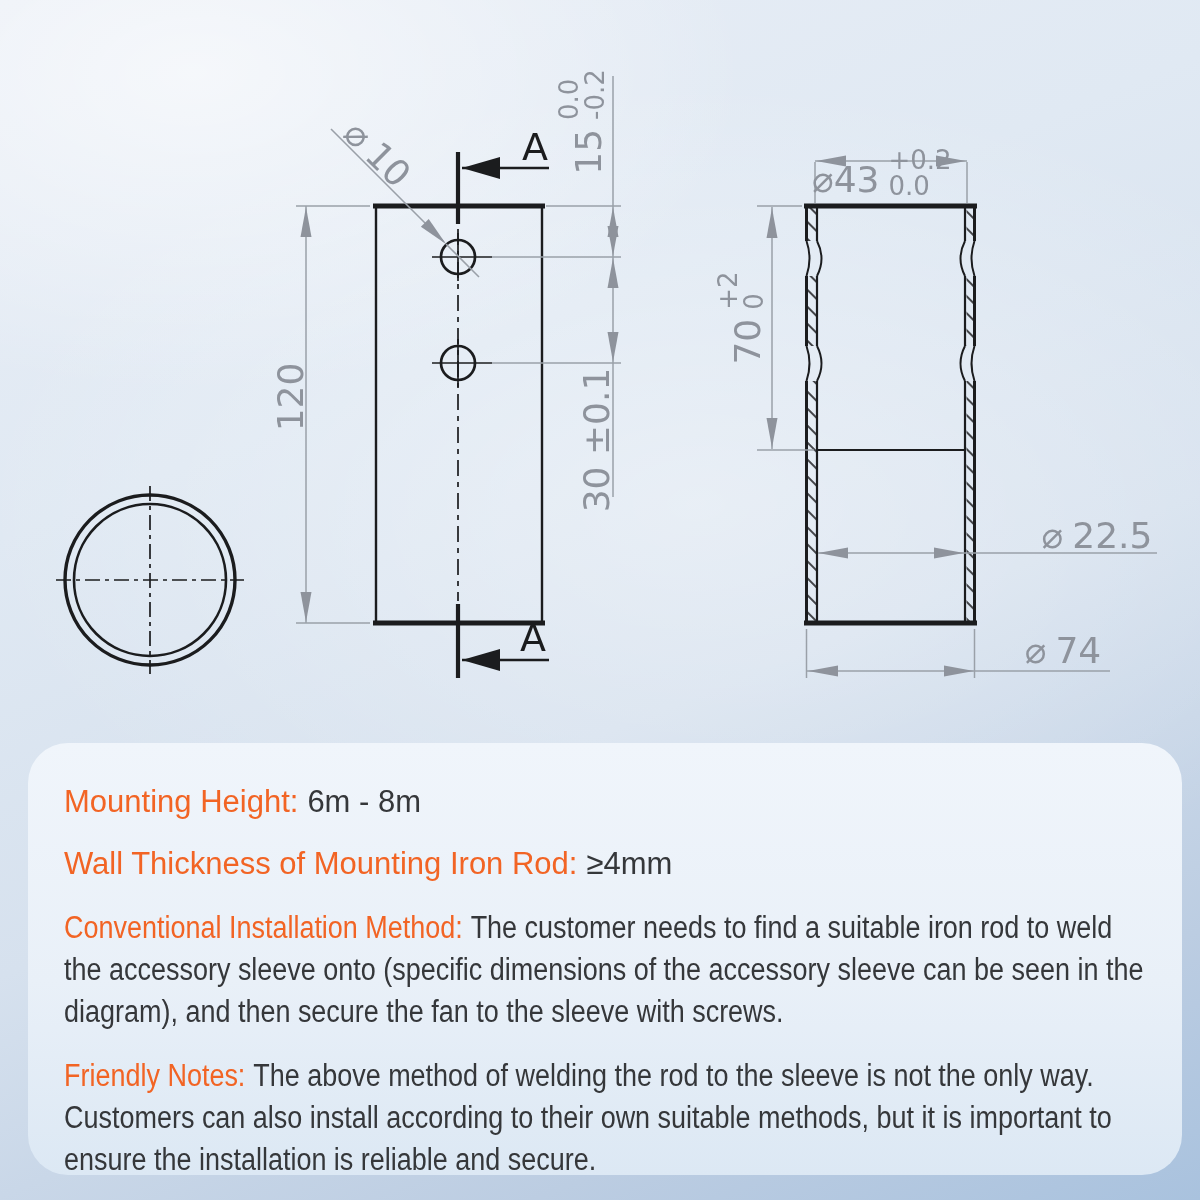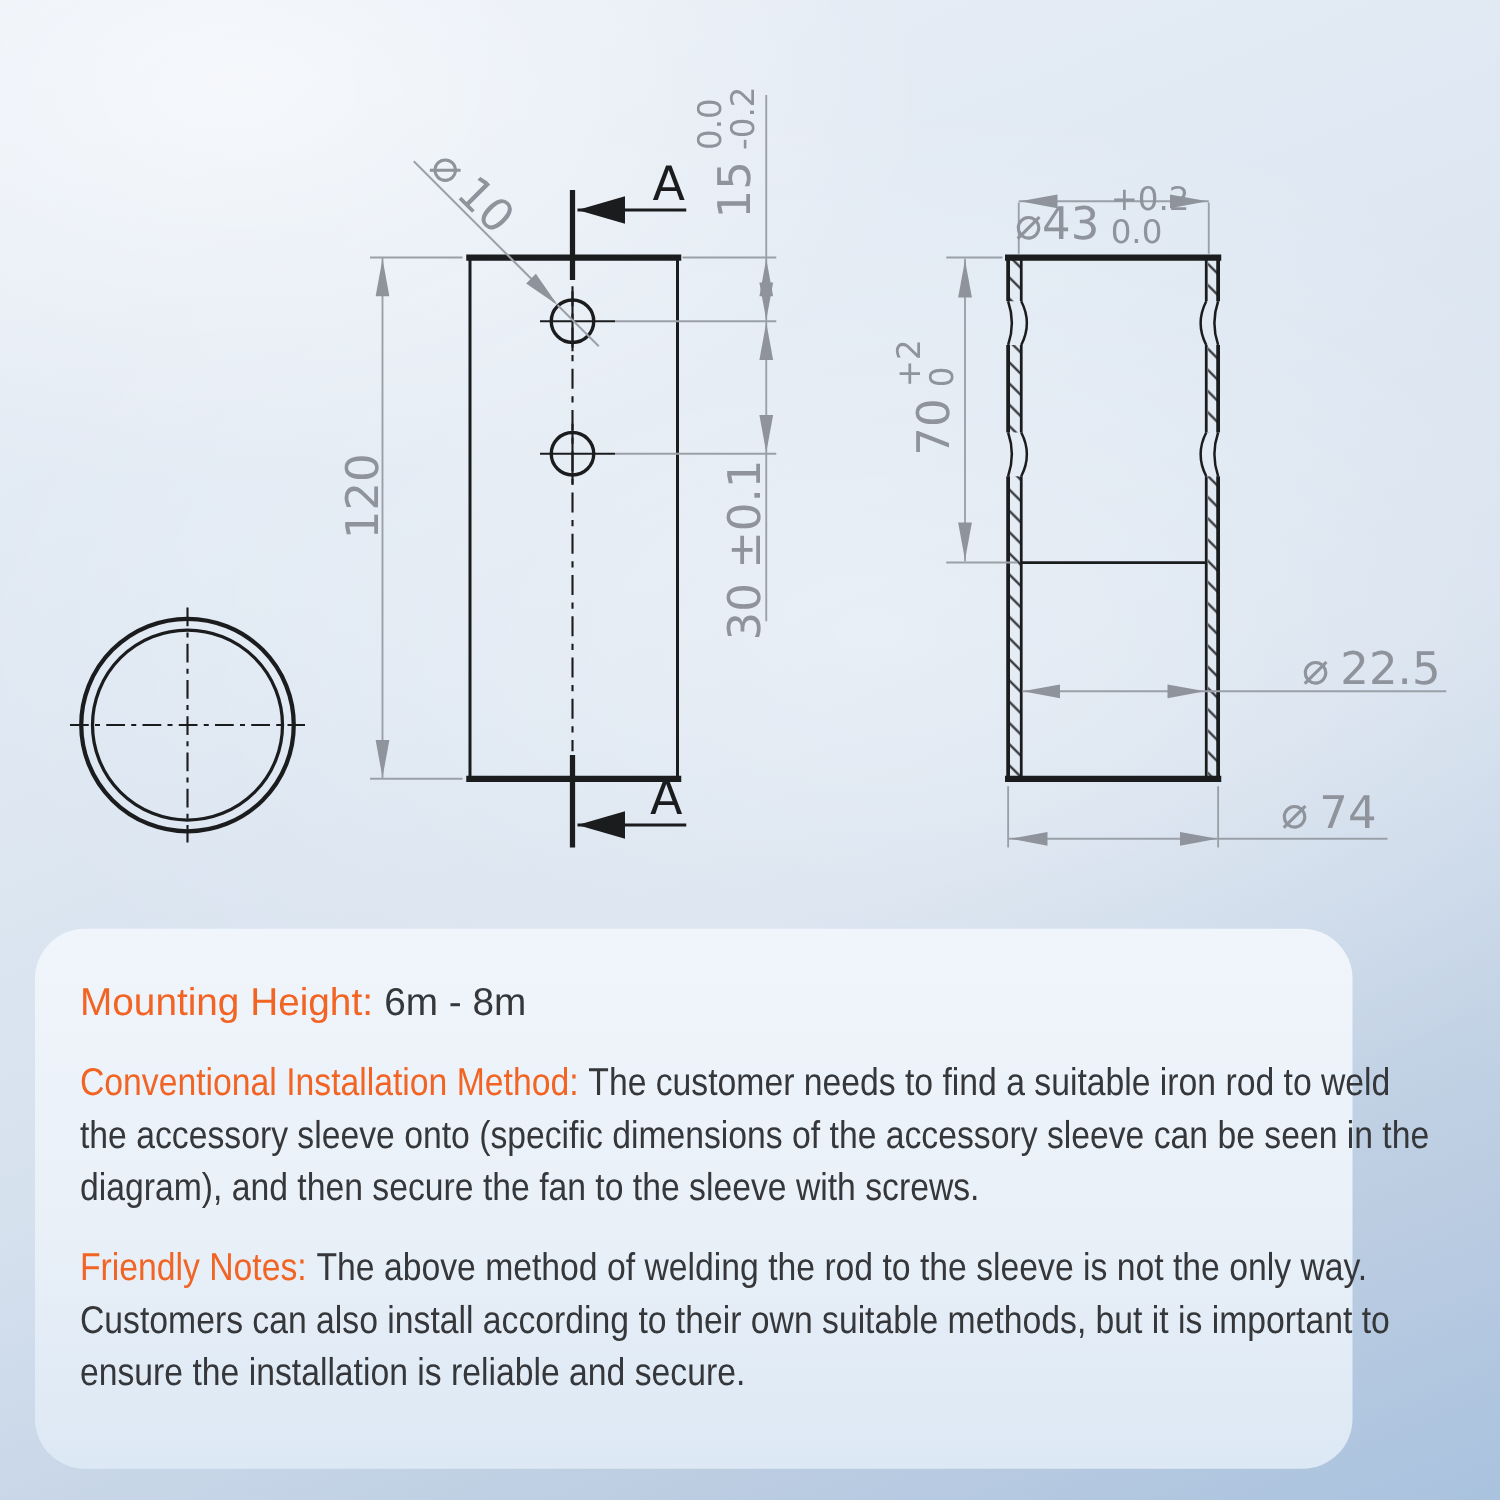--- a/index.html
+++ b/index.html
@@ -20,21 +20,21 @@
   .dim .tol{display:inline-flex;flex-direction:column;font-size:26px;line-height:26px;text-align:left;}
   .ctr{transform:translate(-50%,-50%);}
   .rot{transform:translate(-50%,-50%) rotate(-90deg);}
   .rot45{transform:translate(-50%,-50%) rotate(45deg);}
   .seclbl{
     position:absolute;color:#1b1c1e;font-family:"DejaVu Sans",sans-serif;
     font-size:38px;line-height:38px;transform:translate(-50%,-50%);
   }
   
   .panel{
-    position:absolute;left:28px;top:743px;width:1054px;height:432px;border-radius:40px;
+    position:absolute;left:28px;top:743px;width:1154px;height:432px;border-radius:40px;
     background:linear-gradient(180deg,#f0f5fb 0%,#e9f0f8 55%,#dce8f4 100%);
     padding:38px 36px 0 36px;box-sizing:border-box;
   }
   .note{font-size:31px;line-height:42px;color:#35373a;}
   .note .lbl{color:#f26424;margin-right:9px;}
   .n1{margin-bottom:20px;}
   .n2{margin-bottom:0;}
   .para{margin-top:22px;}
   .cond{width:1245px;transform:scaleX(0.87);transform-origin:0 0;}
 </style>
@@ -216,19 +216,22 @@
 
 <div class="dim ctr" style="left:1063px;top:651px;">
   <span>⌀</span>
     <span>74</span>
 </div>
 
 <div class="panel">
   <div class="note n1">
     <span class="lbl">Mounting Height:</span><span>6m - 8m</span>
   </div>
+  <div class="note n2">
+    <span class="lbl">Wall Thickness of Mounting Iron Rod:</span><span>≥4mm</span>
+  </div>
   <div class="note para cond">
     <span class="lbl">Conventional Installation Method:</span><span>The customer needs to find a suitable iron rod to weld the accessory sleeve onto (specific dimensions of the accessory sleeve can be seen in the diagram), and then secure the fan to the sleeve with screws.</span>
   </div>
   <div class="note para cond">
     <span class="lbl">Friendly Notes:</span><span>The above method of welding the rod to the sleeve is not the only way. Customers can also install according to their own suitable methods, but it is important to ensure the installation is reliable and secure.</span>
   </div>
 </div>
 
 </body></html>

